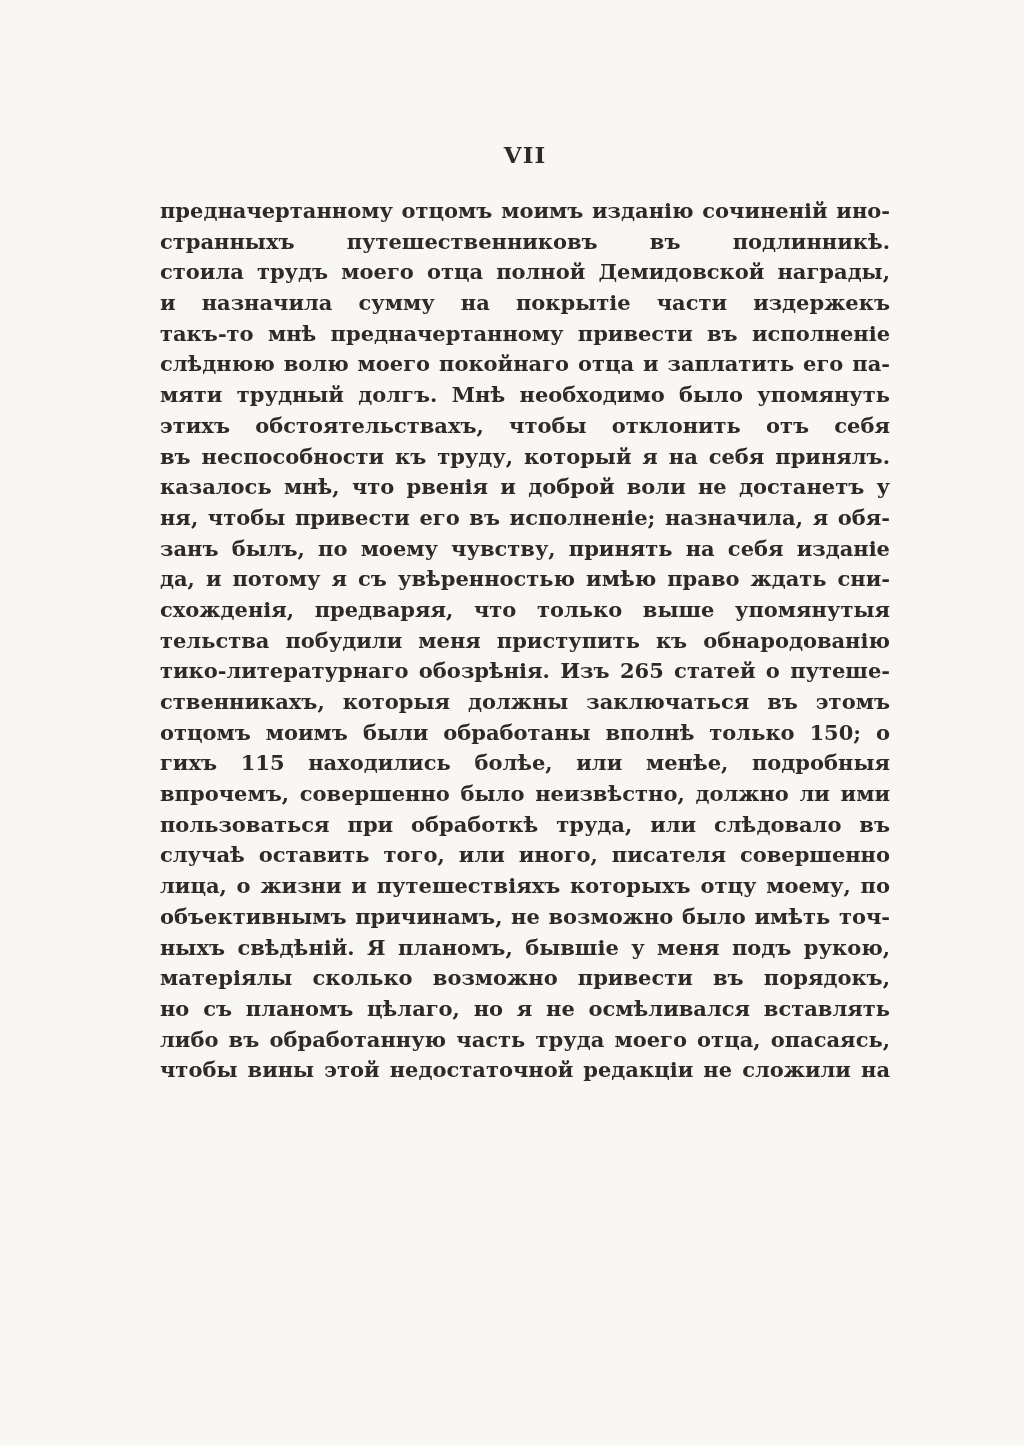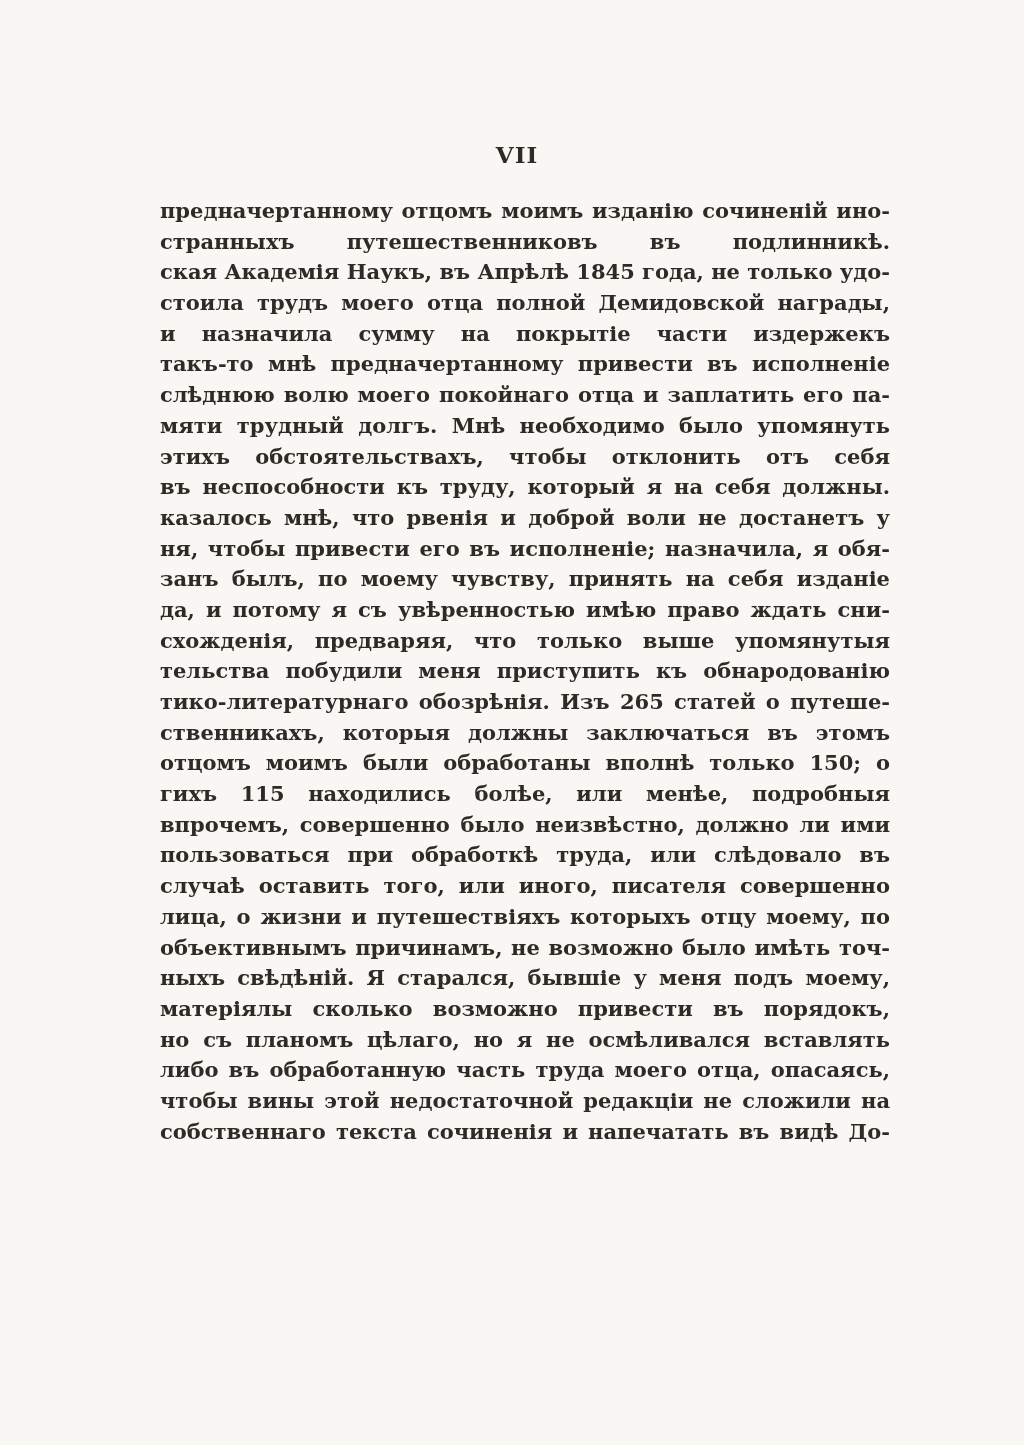--- a/index.html
+++ b/index.html
@@ -15,21 +15,21 @@
     overflow: hidden;
   }
   .page {
     position: relative;
     width: 1024px;
     height: 1445px;
   }
   .page-number {
     position: absolute;
     top: 141px;
-    left: 152px;
+    left: 160px;
     width: 730px;
     text-align: center;
     font-size: 23px;
     font-weight: 700;
     letter-spacing: 1px;
   }
   .text-block {
     position: absolute;
     top: 196px;
     left: 160px;
@@ -51,43 +51,41 @@
   }
 </style>
 </head>
 <body>
 
 <div class="page">
   <div class="page-number">VII</div>
   <div class="text-block">
       <div class="line"><span>предначертанному отцомъ моимъ изданію сочиненій ино-</span></div>
       <div class="line"><span>странныхъ путешественниковъ въ подлинникѣ. Император-</span></div>
-      <div class="line"><span>ская Академія Наукъ, въ Апрѣлѣ 1845 года, не только удо-</span></div>
       <div class="line"><span>стоила трудъ моего отца полной Демидовской награды, но</span></div>
       <div class="line"><span>и назначила сумму на покрытіе части издержекъ печатанія;</span></div>
       <div class="line"><span>такъ-то мнѣ предначертанному привести въ исполненіе по-</span></div>
       <div class="line"><span>слѣднюю волю моего покойнаго отца и заплатить его па-</span></div>
       <div class="line"><span>мяти трудный долгъ. Мнѣ необходимо было упомянуть объ</span></div>
       <div class="line"><span>этихъ обстоятельствахъ, чтобы отклонить отъ себя упрекъ</span></div>
-      <div class="line"><span>въ неспособности къ труду, который я на себя должны.</span></div>
+      <div class="line"><span>въ неспособности къ труду, который я на себя принялъ.</span></div>
       <div class="line"><span>казалось мнѣ, что рвенія и доброй воли не достанетъ у ме-</span></div>
       <div class="line"><span>ня, чтобы привести его въ исполненіе; назначила, </span><span class="it">я обя-</span></div>
       <div class="line"><span class="it">занъ былъ,</span><span> по моему чувству, принять на себя изданіе тру-</span></div>
       <div class="line"><span>да, и потому я съ увѣренностью имѣю право ждать сни-</span></div>
       <div class="line"><span>схожденія, предваряя, что только выше упомянутыя обстоя-</span></div>
       <div class="line"><span>тельства побудили меня приступить къ обнародованію Кри-</span></div>
       <div class="line"><span>тико-литературнаго обозрѣнія. Изъ 265 статей о путеше-</span></div>
       <div class="line"><span>ственникахъ, которыя должны заключаться въ этомъ трудѣ,</span></div>
       <div class="line"><span>отцомъ моимъ были обработаны вполнѣ только 150; о дру-</span></div>
       <div class="line"><span>гихъ 115 находились болѣе, или менѣе, подробныя замѣтки;</span></div>
       <div class="line"><span>впрочемъ, совершенно было неизвѣстно, должно ли ими вос-</span></div>
       <div class="line"><span>пользоваться при обработкѣ труда, или слѣдовало въ этомъ</span></div>
       <div class="line"><span>случаѣ оставить того, или иного, писателя совершенно безъ</span></div>
       <div class="line"><span>лица, о жизни и путешествіяхъ которыхъ отцу моему, по</span></div>
       <div class="line"><span>объективнымъ причинамъ, не возможно было имѣть точ-</span></div>
-      <div class="line"><span>ныхъ свѣдѣній. Я старался, бывшіе у меня подъ моему,</span></div>
+      <div class="line"><span>ныхъ свѣдѣній. Я планомъ, бывшіе у меня подъ рукою,</span></div>
       <div class="line"><span>матеріялы сколько возможно привести въ порядокъ, сообраз-</span></div>
       <div class="line"><span>но съ планомъ цѣлаго, но я не осмѣливался вставлять что-</span></div>
       <div class="line"><span>либо въ обработанную часть труда моего отца, опасаясь,</span></div>
       <div class="line"><span>чтобы вины этой недостаточной редакціи не сложили на</span></div>
-      <div class="line"><span>собственнаго текста сочиненія и напечатать въ видѣ </span><span class="it">До-</span></div>
     </div>
 </div>
 
 </body></html>

